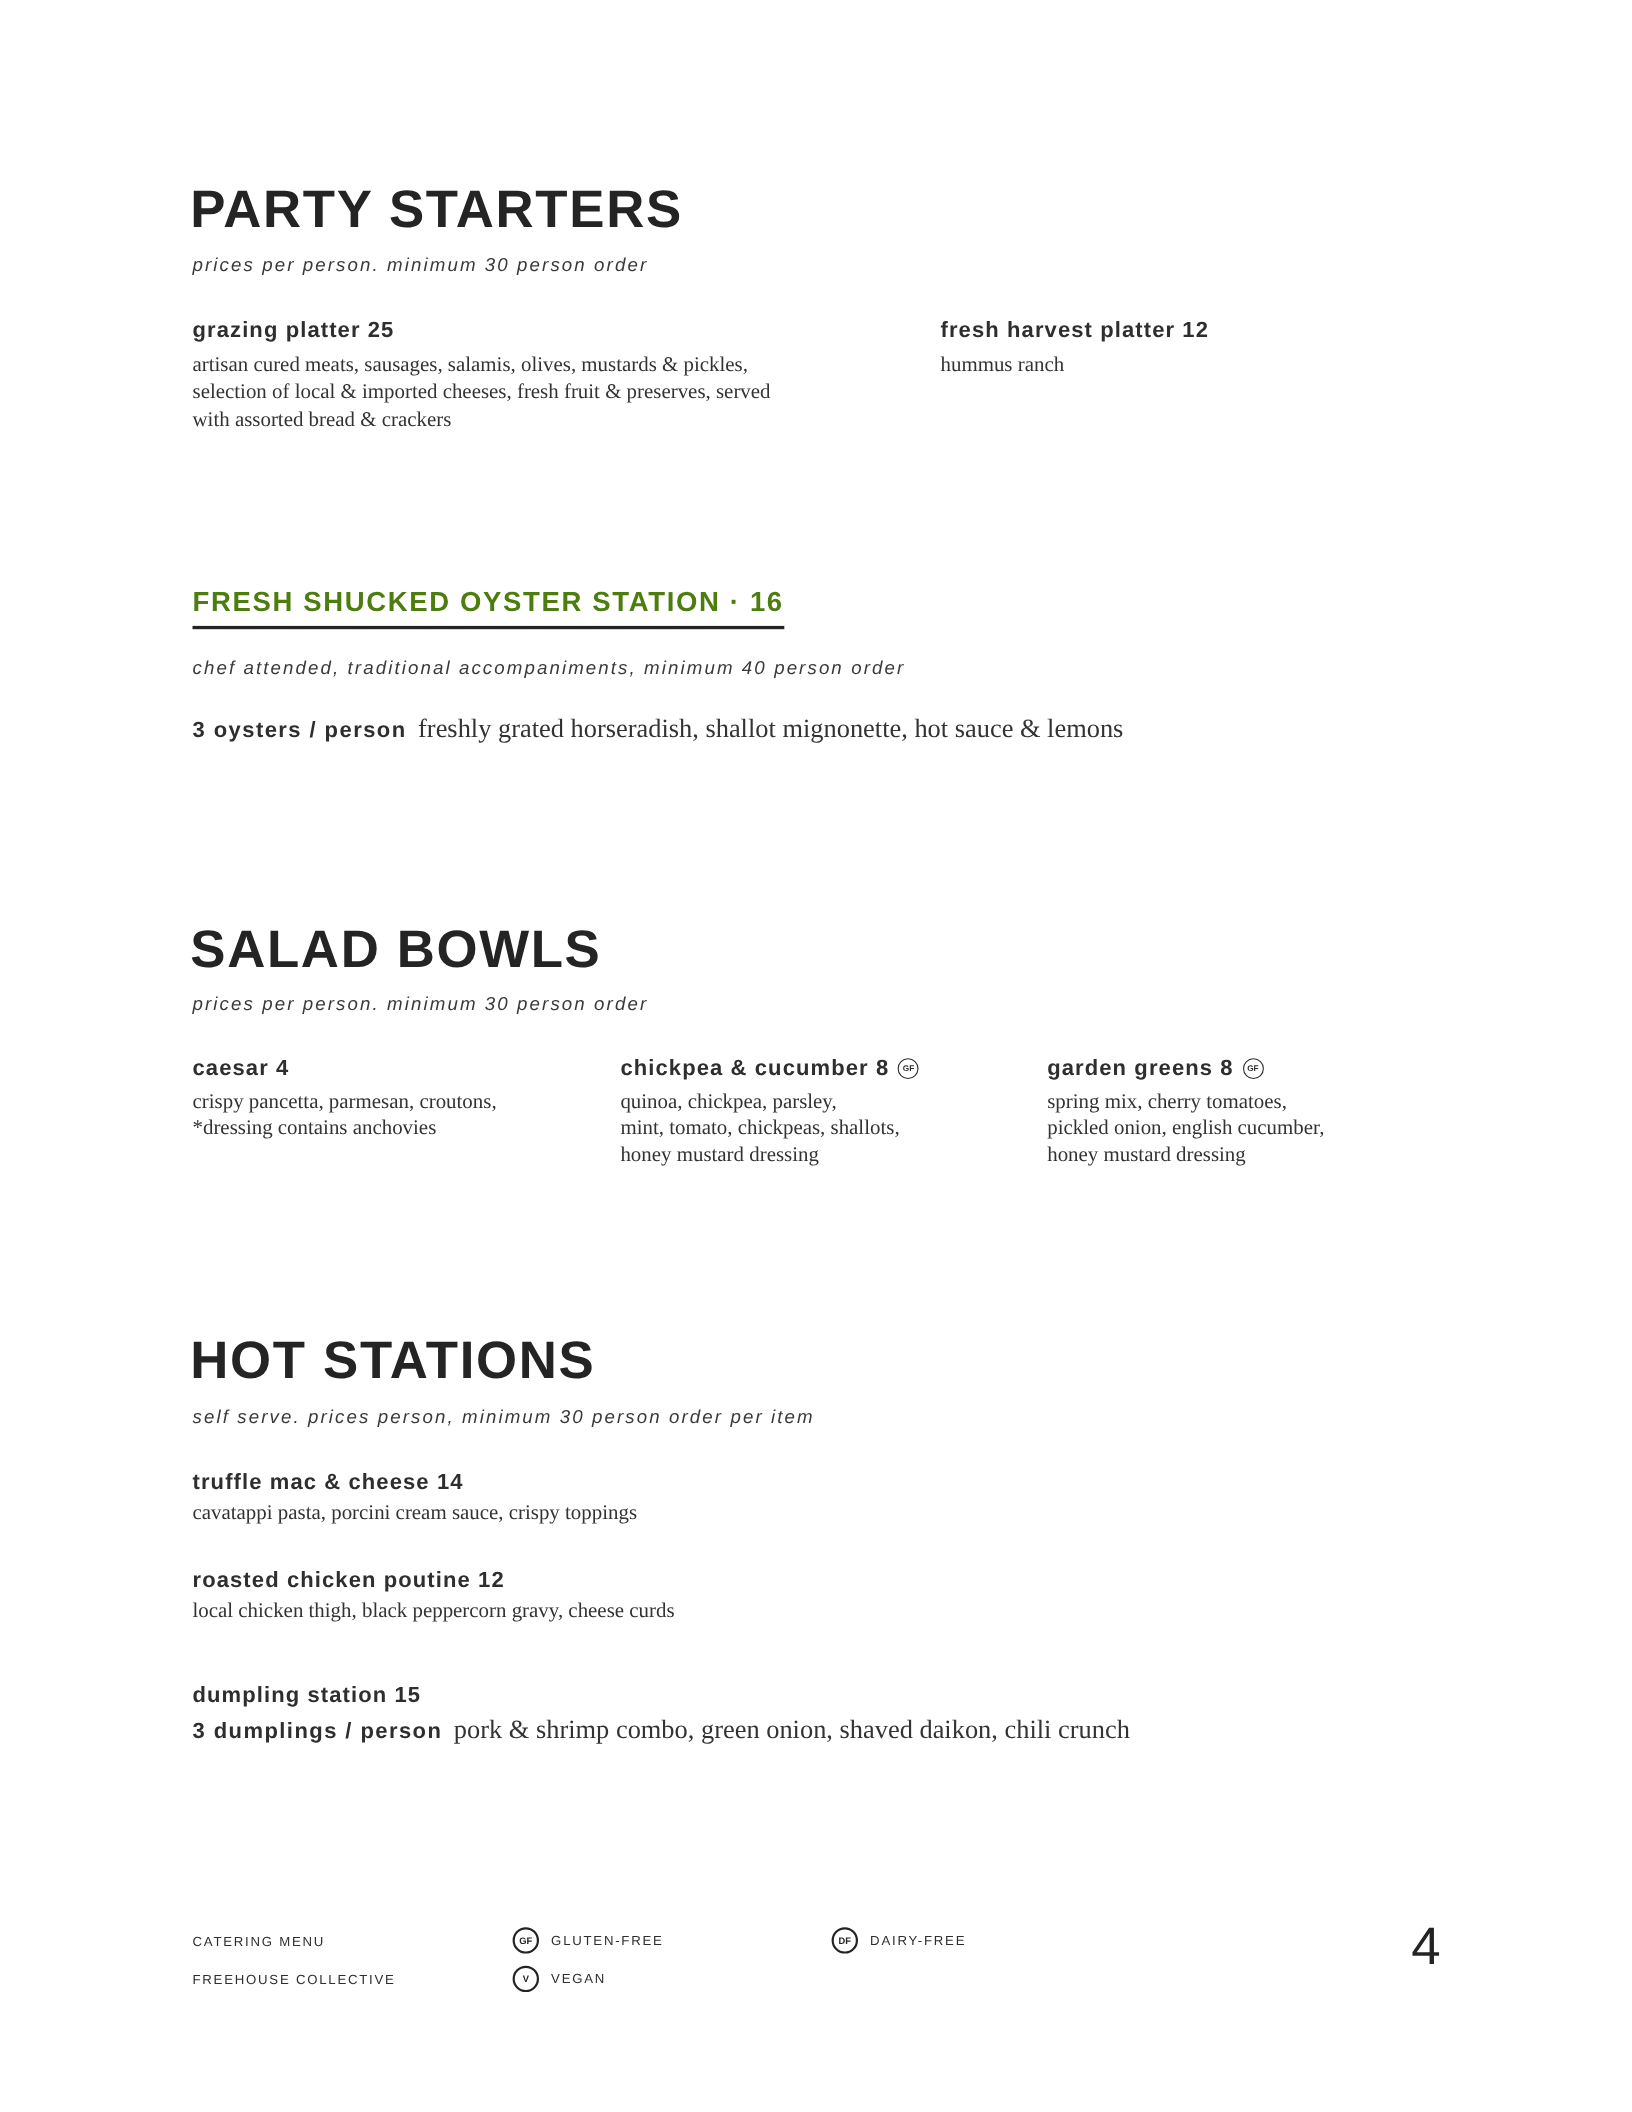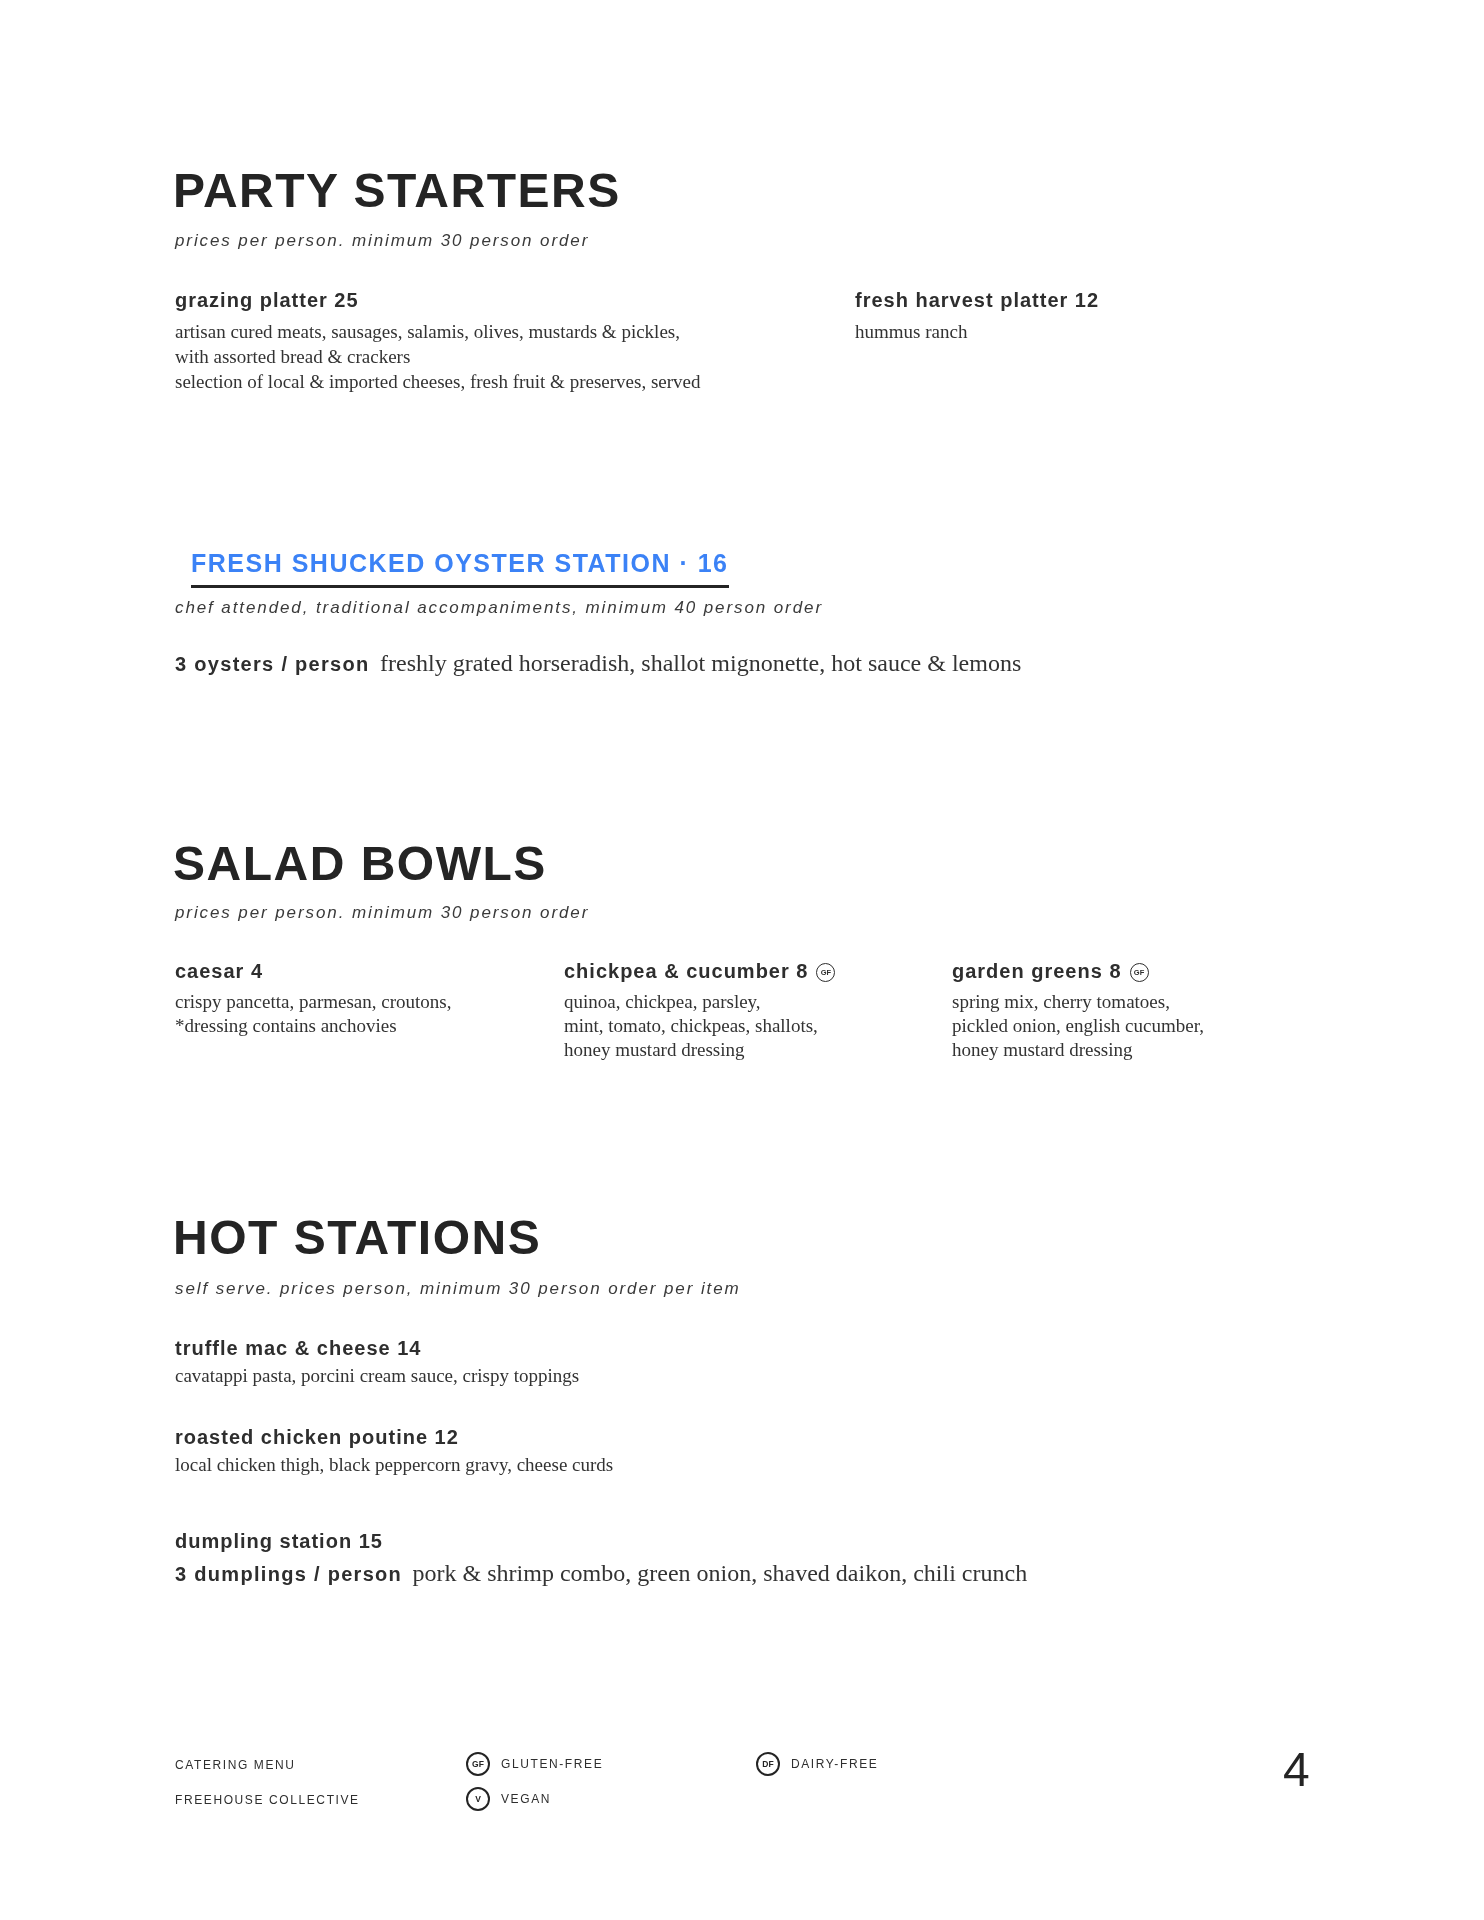--- a/index.html
+++ b/index.html
@@ -18,22 +18,22 @@
   }
   .item-name {
     font-size:20px; font-weight:700; letter-spacing:1px;
     color:#2e2e2e; line-height:1.3; white-space:nowrap;
   }
   .serif { font-family:"Liberation Serif", serif; font-size:19px; color:#333333; }
   .desc { margin-top:6px; }
   .desc > div { line-height:25px; white-space:nowrap; }
   .desc-tight > div { line-height:24px; }
   .oyster-title {
-    margin:16px; display:inline-block; font-size:25px; font-weight:700;
-    letter-spacing:1.5px; color:#3b82f6; line-height:1.15;
+    margin:0; display:inline-block; font-size:25px; font-weight:700;
+    letter-spacing:1.5px; color:#4d7c0f; line-height:1.15;
     border-bottom:3px solid #242424; padding-bottom:7px; white-space:nowrap;
   }
   .serving { white-space:nowrap; }
   .serving-bold { font-size:20px; font-weight:700; letter-spacing:1.3px; color:#2e2e2e; margin-right:6px; }
   .serving .serif { font-size:24px; }
   .gf-badge {
     display:inline-block; width:17px; height:17px; border:1.5px solid #2e2e2e;
     border-radius:50%; font-size:7.5px; font-weight:700; text-align:center;
     line-height:17px; letter-spacing:0; margin-left:8px; vertical-align:3px; color:#2e2e2e;
   }
@@ -51,22 +51,22 @@
 
 <div class="page">
 
   <h1 class="abs sec-title" style="left:173px; top:165px;">PARTY STARTERS</h1>
   <div class="abs subtitle" style="left:175px; top:230px;">prices per person. minimum 30 person order</div>
 
   <div class="abs" style="left:175px; top:287px; width:560px;">
     <div class="item-name">grazing platter 25</div>
     <div class="desc serif">
       <div>artisan cured meats, sausages, salamis, olives, mustards &amp; pickles,</div>
+      <div>selection of local &amp; imported cheeses, fresh fruit &amp; preserves, served</div>
       <div>with assorted bread &amp; crackers</div>
-      <div>selection of local &amp; imported cheeses, fresh fruit &amp; preserves, served</div>
     </div>
   </div>
 
   <div class="abs" style="left:855px; top:287px; width:450px;">
     <div class="item-name">fresh harvest platter 12</div>
     <div class="desc serif">
       <div>hummus ranch</div>
     </div>
   </div>
 

